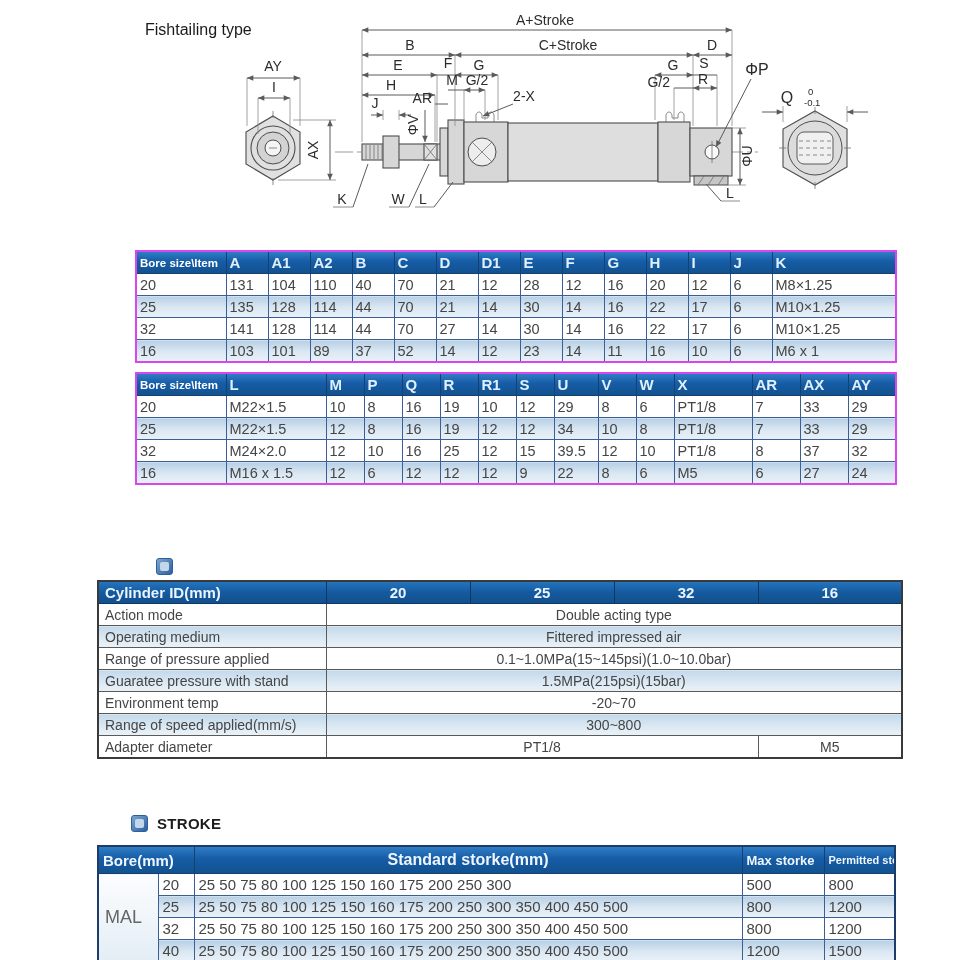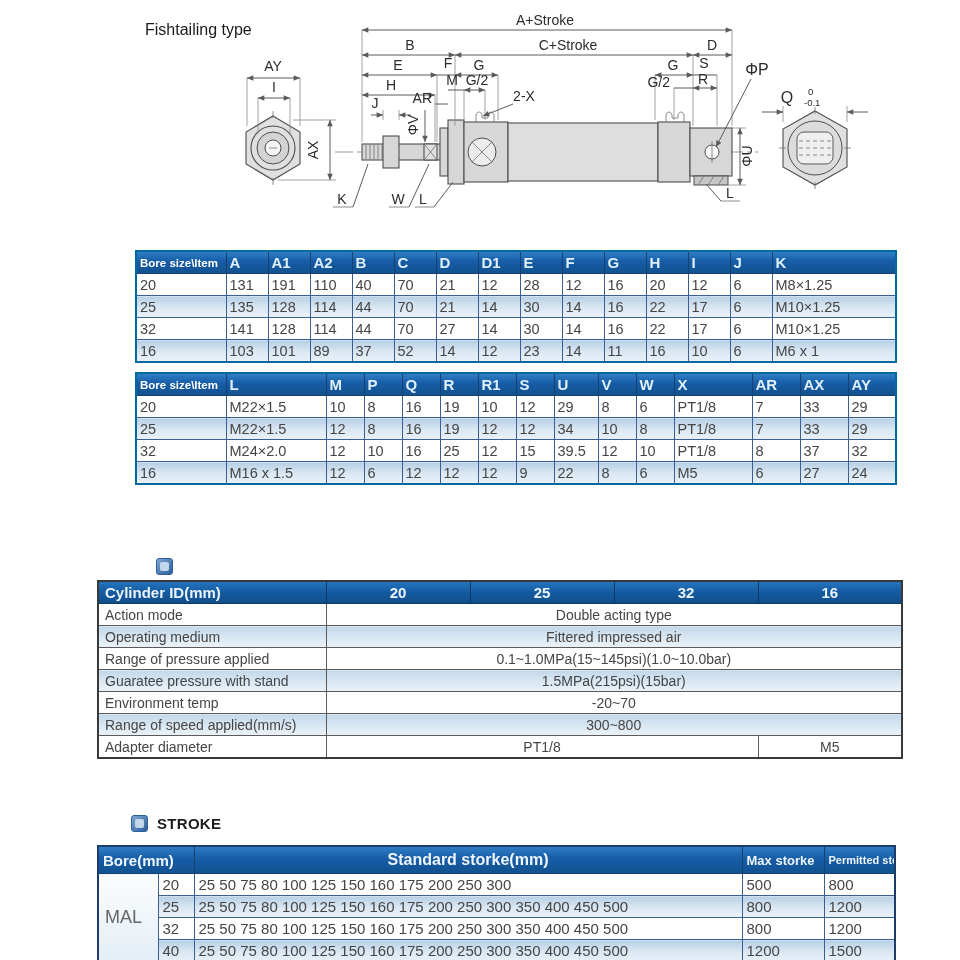--- a/index.html
+++ b/index.html
@@ -13,21 +13,21 @@
   .dim{stroke:#5a5a5a;stroke-width:1;fill:none;}
   .ext{stroke:#8a8a8a;stroke-width:0.8;fill:none;}
   .thin{stroke:#6f6f6f;stroke-width:0.8;fill:none;}
   text.dl{font-size:14px;fill:#2b2b2b;}
   text.dl-big{font-size:16px;fill:#2b2b2b;}
   text.dl-sm{font-size:9.5px;fill:#2b2b2b;}
   text.dtitle{font-size:16px;fill:#1a1a1a;}
 
   
   .dimtab{position:absolute;left:135px;width:760px;border-collapse:collapse;table-layout:fixed;
-          font-size:14.5px;color:#454545;border:2px solid #0369a1;}
+          font-size:14.5px;color:#454545;border:2px solid #d946ef;}
   .dimtab th,.dimtab td{border:1px solid #3b5f95;padding:0 3px;height:21px;text-align:left;
           white-space:nowrap;overflow:hidden;font-weight:normal;}
   .dimtab thead th{background:linear-gradient(180deg,#2f7dc4 0%,#165ca6 45%,#12528f 100%);
           color:#dff0fc;font-weight:bold;font-size:15px;border:1px solid #16406f;}
   .dimtab thead th:first-child{font-size:11.5px;color:#ffffff;}
   .dimtab tr.alt td{background:linear-gradient(180deg,#b7cfe5 0%,#dbe8f3 55%,#e9f1f8 100%);}
   #dim1{top:250px;}
   #dim2{top:372px;}
 
   
@@ -284,21 +284,21 @@
         <th>H</th>
         <th>I</th>
         <th>J</th>
         <th>K</th>
       </tr>
   </thead>
   <tbody>
     <tr>
         <td>20</td>
         <td>131</td>
-        <td>191</td>
+        <td>104</td>
         <td>110</td>
         <td>40</td>
         <td>70</td>
         <td>21</td>
         <td>12</td>
         <td>28</td>
         <td>12</td>
         <td>16</td>
         <td>20</td>
         <td>12</td>

